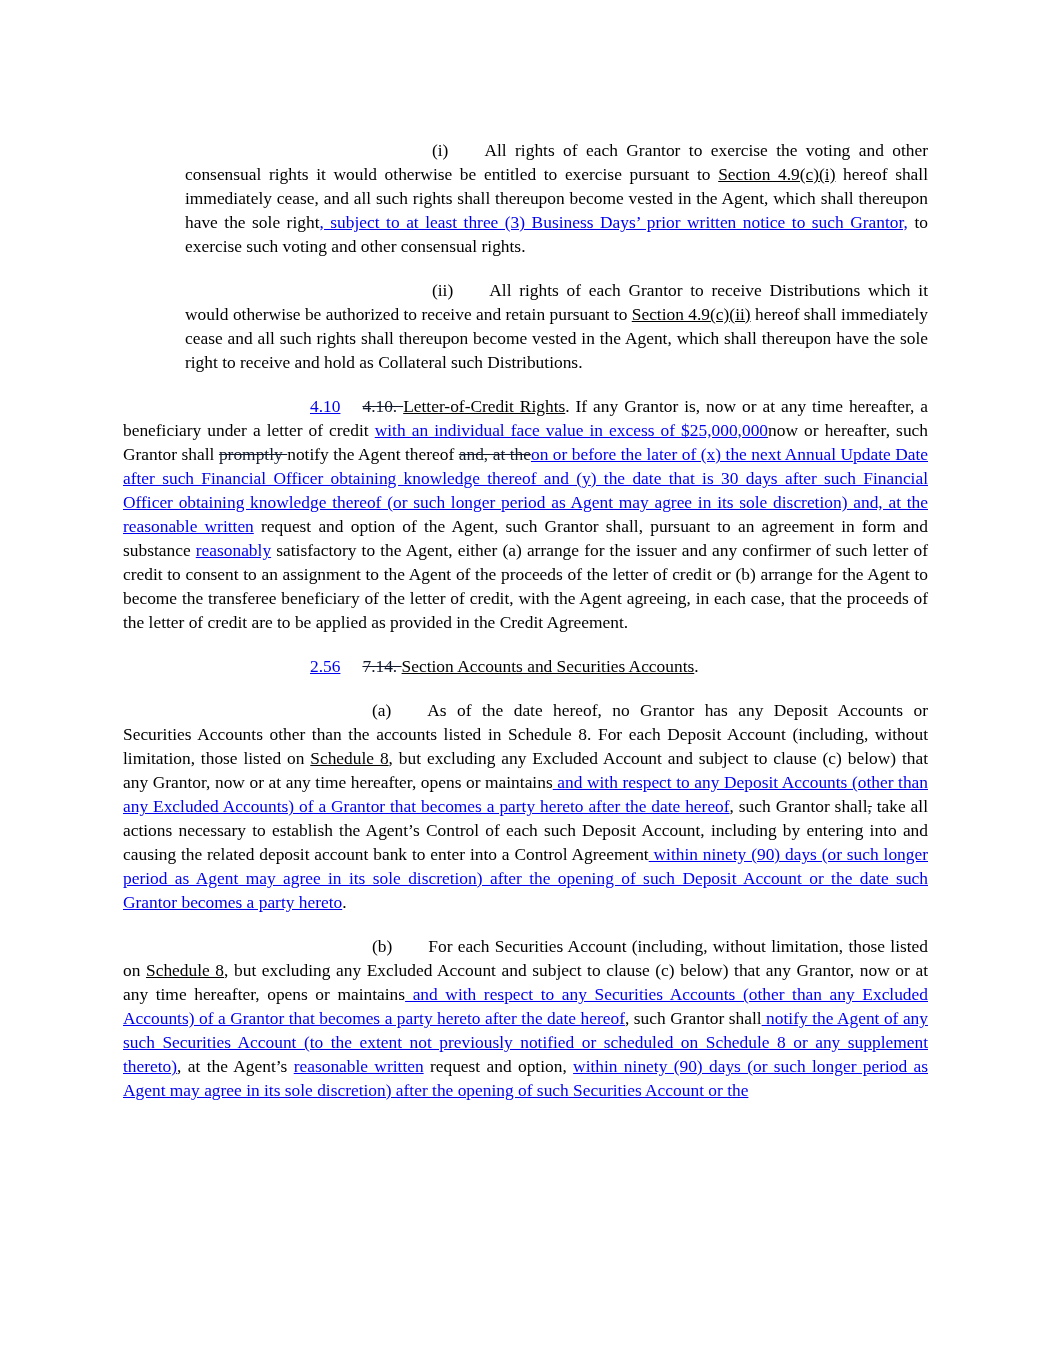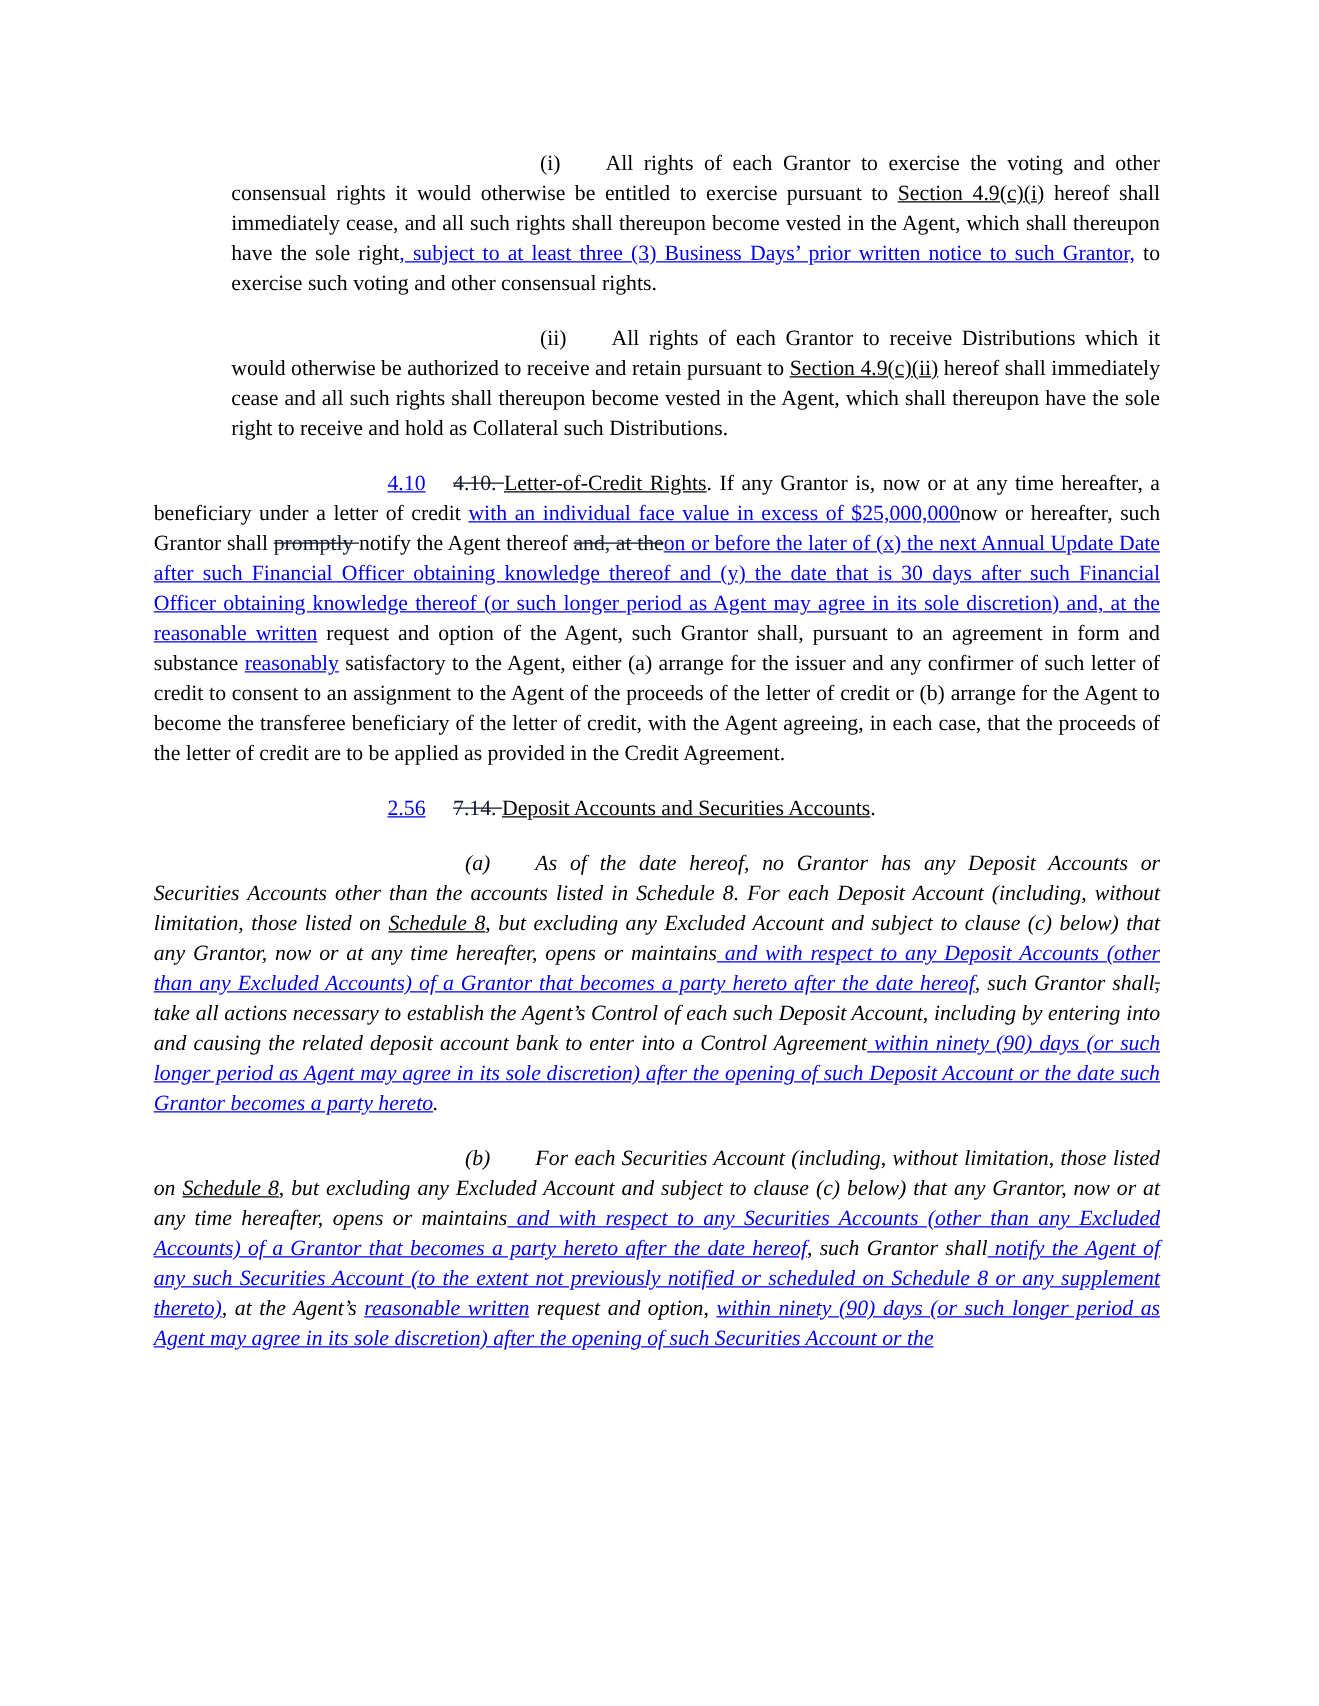--- a/index.html
+++ b/index.html
@@ -12,38 +12,38 @@
     width: 1055px;
     height: 1169px;
     box-sizing: border-box;
     background: #ffffff;
     padding: 118px 127px 16px 123px;
     font-family: "Liberation Serif", "DejaVu Serif", serif;
     font-size: 17.4px;
     line-height: 24px;
     color: #000000;
     overflow: hidden;
+    margin-top: 20px;
   }
   .doc-body p {
     margin: 0 0 20px 0;
     text-align: justify;
   }
   
   .p-sub {
     margin-left: 62px !important;
     text-indent: 247px;
   }
   
   .p-sec {
     text-indent: 187px;
   }
   
   .p-main {
     text-indent: 249px;
-    font-style: italic;
   }
   .run-n { color: #000000; }
   .run-u { color: #000000; text-decoration: underline; }
   .run-ins { color: #0000EE; text-decoration: underline; }
   .run-del { color: #0f172a; text-decoration: line-through; }
   .run-tab { display: inline-block; width: 36px; text-indent: 0; }
   .run-tab-sm { display: inline-block; width: 22px; text-indent: 0; }
   .footer {
     position: absolute;
     top: 1272px;
@@ -57,20 +57,20 @@
   }
 </style>
 </head>
 <body>
 
 <div class="page">
   <div class="doc-body">
       <p class="p-sub"><span class="run-n">(i)</span><span class="run-tab"></span><span class="run-n">All rights of each Grantor to exercise the voting and other consensual rights it would otherwise be entitled to exercise pursuant to </span><span class="run-u">Section 4.9(c)(i)</span><span class="run-n"> hereof shall immediately cease, and all such rights shall thereupon become vested in the Agent, which shall thereupon have the sole right</span><span class="run-ins">, subject to at least three (3) Business Days’ prior written notice to such Grantor,</span><span class="run-n"> to exercise such voting and other consensual rights.</span></p>
       <p class="p-sub"><span class="run-n">(ii)</span><span class="run-tab"></span><span class="run-n">All rights of each Grantor to receive Distributions which it would otherwise be authorized to receive and retain pursuant to </span><span class="run-u">Section 4.9(c)(ii)</span><span class="run-n"> hereof shall immediately cease and all such rights shall thereupon become vested in the Agent, which shall thereupon have the sole right to receive and hold as Collateral such Distributions.</span></p>
       <p class="p-sec"><span class="run-ins">4.10</span><span class="run-tab-sm"></span><span class="run-del">4.10. </span><span class="run-u">Letter-of-Credit Rights</span><span class="run-n">. If any Grantor is, now or at any time hereafter, a beneficiary under a letter of credit </span><span class="run-ins">with an individual face value in excess of $25,000,000</span><span class="run-n">now or hereafter, such Grantor shall </span><span class="run-del">promptly </span><span class="run-n">notify the Agent thereof </span><span class="run-del">and, at the</span><span class="run-ins">on or before the later of (x) the next Annual Update Date after such Financial Officer obtaining knowledge thereof and (y) the date that is 30 days after such Financial Officer obtaining knowledge thereof (or such longer period as Agent may agree in its sole discretion) and, at the reasonable written</span><span class="run-n"> request and option of the Agent, such Grantor shall, pursuant to an agreement in form and substance </span><span class="run-ins">reasonably</span><span class="run-n"> satisfactory to the Agent, either (a) arrange for the issuer and any confirmer of such letter of credit to consent to an assignment to the Agent of the proceeds of the letter of credit or (b) arrange for the Agent to become the transferee beneficiary of the letter of credit, with the Agent agreeing, in each case, that the proceeds of the letter of credit are to be applied as provided in the Credit Agreement.</span></p>
-      <p class="p-sec"><span class="run-ins">2.56</span><span class="run-tab-sm"></span><span class="run-del">7.14. </span><span class="run-u">Deposit Accounts and Securities Accounts</span><span class="run-n">.</span></p>
+      <p class="p-sec"><span class="run-ins">2.56</span><span class="run-tab-sm"></span><span class="run-del">7.14. </span><span class="run-u">Section Accounts and Securities Accounts</span><span class="run-n">.</span></p>
       <p class="p-main"><span class="run-n">(a)</span><span class="run-tab"></span><span class="run-n">As of the date hereof, no Grantor has any Deposit Accounts or Securities Accounts other than the accounts listed in Schedule 8. For each Deposit Account (including, without limitation, those listed on </span><span class="run-u">Schedule 8</span><span class="run-n">, but excluding any Excluded Account and subject to clause (c) below) that any Grantor, now or at any time hereafter, opens or maintains</span><span class="run-ins"> and with respect to any Deposit Accounts (other than any Excluded Accounts) of a Grantor that becomes a party hereto after the date hereof</span><span class="run-n">, such Grantor shall</span><span class="run-del">,</span><span class="run-n"> take all actions necessary to establish the Agent’s Control of each such Deposit Account, including by entering into and causing the related deposit account bank to enter into a Control Agreement</span><span class="run-ins"> within ninety (90) days (or such longer period as Agent may agree in its sole discretion) after the opening of such Deposit Account or the date such Grantor becomes a party hereto</span><span class="run-n">.</span></p>
       <p class="p-main"><span class="run-n">(b)</span><span class="run-tab"></span><span class="run-n">For each Securities Account (including, without limitation, those listed on </span><span class="run-u">Schedule 8</span><span class="run-n">, but excluding any Excluded Account and subject to clause (c) below) that any Grantor, now or at any time hereafter, opens or maintains</span><span class="run-ins"> and with respect to any Securities Accounts (other than any Excluded Accounts) of a Grantor that becomes a party hereto after the date hereof</span><span class="run-n">, such Grantor shall</span><span class="run-ins"> notify the Agent of any such Securities Account (to the extent not previously notified or scheduled on Schedule 8 or any supplement thereto)</span><span class="run-n">, at the Agent’s </span><span class="run-ins">reasonable written</span><span class="run-n"> request and option, </span><span class="run-ins">within ninety (90) days (or such longer period as Agent may agree in its sole discretion) after the opening of such Securities Account or the</span></p>
     </div>
   <div class="footer">
     <span>-18-</span>
   </div>
 </div>
 
 </body></html>

